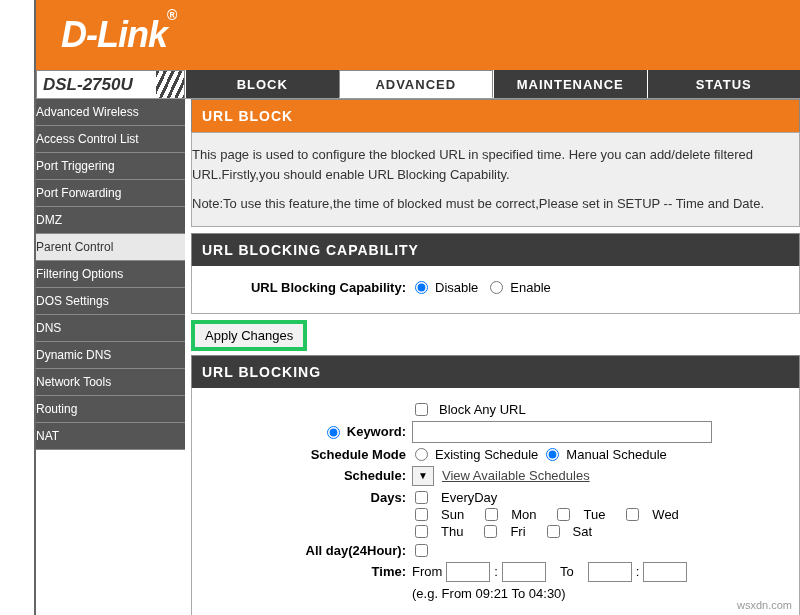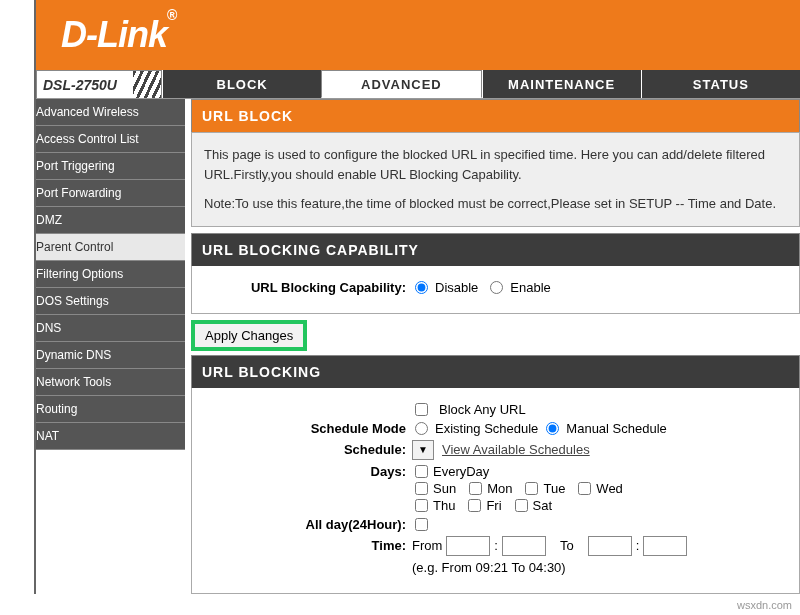--- a/index.html
+++ b/index.html
@@ -2,45 +2,45 @@
 <html><head>
 <meta charset="utf-8">
 <style>
 * { box-sizing: border-box; margin: 0; padding: 0; }
 body { font-family: Arial, sans-serif; font-size: 13px; background: #fff; width: 800px; height: 615px; overflow: hidden; position: relative; }
 .outer { margin-left: 34px; border-left: 2px solid #666; }
 .header { background: #ee7a1b; height: 70px; display: flex; align-items: center; padding-left: 25px; }
 .logo { color: #fff; font-size: 36px; font-weight: bold; font-style: italic; letter-spacing: -1px; }
 .logo sup { font-size: 14px; font-style: normal; position: relative; top: -14px; }
 .topnav { display: flex; background: #fff; height: 29px; border-bottom: 1px solid #999; }
-.model { width: 126px; background: #fff; color: #333; font-weight: bold; font-style: italic; font-size: 14px; display: flex; align-items: center; padding-left: 6px; border: 1px solid #888; border-bottom: none; position: relative; }
+.model { width: 149px; background: #fff; color: #333; font-weight: bold; font-style: italic; font-size: 17px; display: flex; align-items: center; padding-left: 6px; border: 1px solid #888; border-bottom: none; position: relative; }
 .model::after { content: ""; position: absolute; right: 0; top: 0; bottom: 0; width: 28px; background: repeating-linear-gradient(115deg, #444 0 3px, #fff 3px 7px); }
 .tab { flex: 1; background: #3c3c3c; color: #fff; font-weight: bold; font-size: 13px; letter-spacing: 1px; display: flex; align-items: center; justify-content: center; border-left: 1px solid #fff; cursor: pointer; }
 .tab.active { background: #fff; color: #333; border: 1px solid #888; border-bottom: 1px solid #fff; }
 .body { display: flex; }
 .sidebar { width: 149px; }
 .side-item { background: #555; color: #fff; padding: 6px 0; border-bottom: 1px solid #888; font-size: 12px; cursor: pointer; }
 .side-item.active { background: #e8e8e8; color: #333; }
 .content { flex: 1; padding: 0 0 0 6px; }
 .section-title { background: #ee7a1b; color: #fff; font-weight: bold; letter-spacing: 1px; padding: 8px 10px; font-size: 14px; border: 1px solid #888; border-bottom: none; margin-top: 0; }
 .section-title.gray { background: #3c3c3c; }
-.desc-box { background: #efefef; border: 1px solid #aaa; padding: 12px 12px; font-size: 13px; color: #333; line-height: 1.5; }
+.desc-box { background: #efefef; border: 1px solid #aaa; padding: 12px 0; font-size: 13px; color: #333; line-height: 1.5; }
 .form-box { background: #fff; border: 1px solid #aaa; border-top: none; padding: 10px 10px 14px 10px; }
 .row { display: flex; align-items: center; margin: 4px 0; }
 .row .lbl { width: 210px; text-align: right; font-weight: bold; padding-right: 6px; font-size: 13px; }
 .row .ctl { flex: 1; display: flex; align-items: center; gap: 4px; font-size: 13px; }
 .apply-btn { background: #f2f2f2; border: 4px solid #22c55e; padding: 4px 10px; font-size: 13px; cursor: pointer; margin: 6px 0 4px 0; }
 input[type=radio], input[type=checkbox] { margin: 0 3px 0 3px; vertical-align: middle; }
 input[type=text] { border: 1px solid #888; padding: 2px 4px; font-size: 13px; }
 .txt-wide { width: 300px; height: 22px; }
 .txt-sm { width: 44px; height: 20px; }
 .sched-btn { background: #f2f2f2; border: 1px solid #888; width: 22px; height: 20px; cursor: pointer; font-size: 10px; }
 .link { color: #444; text-decoration: underline; margin-left: 4px; cursor: pointer; }
 .day-grid { display: flex; flex-direction: column; gap: 2px; }
-.day-row { display: flex; gap: 2px; align-items: center; }
+.day-row { display: flex; gap: 10px; align-items: center; }
 .day-row label { margin-right: 8px; font-size: 13px; }
 .watermark { position: absolute; bottom: 4px; right: 8px; font-size: 11px; color: #999; }
 </style>
 </head>
 <body>
 
 <div class="outer">
   <div class="header">
     <span class="logo"><span>D-Link</span><sup>®</sup></span>
   </div>
@@ -97,20 +97,29 @@
       <div class="form-box">
 
         <div class="row">
           <div class="lbl"></div>
           <div class="ctl">
             <input type="checkbox" style="">
             <span style="margin-left:4px">Block Any URL</span>
           </div>
         </div>
 
+        <div class="row">
+          <div class="lbl">
+            <input type="radio" name="kw" checked="" style="">
+            <span>Keyword:</span>
+          </div>
+          <div class="ctl">
+            <input type="text" class="txt-wide" style="">
+          </div>
+        </div>
 
         <div class="row">
           <div class="lbl">Schedule Mode</div>
           <div class="ctl">
             <input type="radio" name="sm" style="">
             <span>Existing Schedule</span>
             <input type="radio" name="sm" checked="" style="margin-left: 4px;">
             <span>Manual Schedule</span>
           </div>
         </div>

